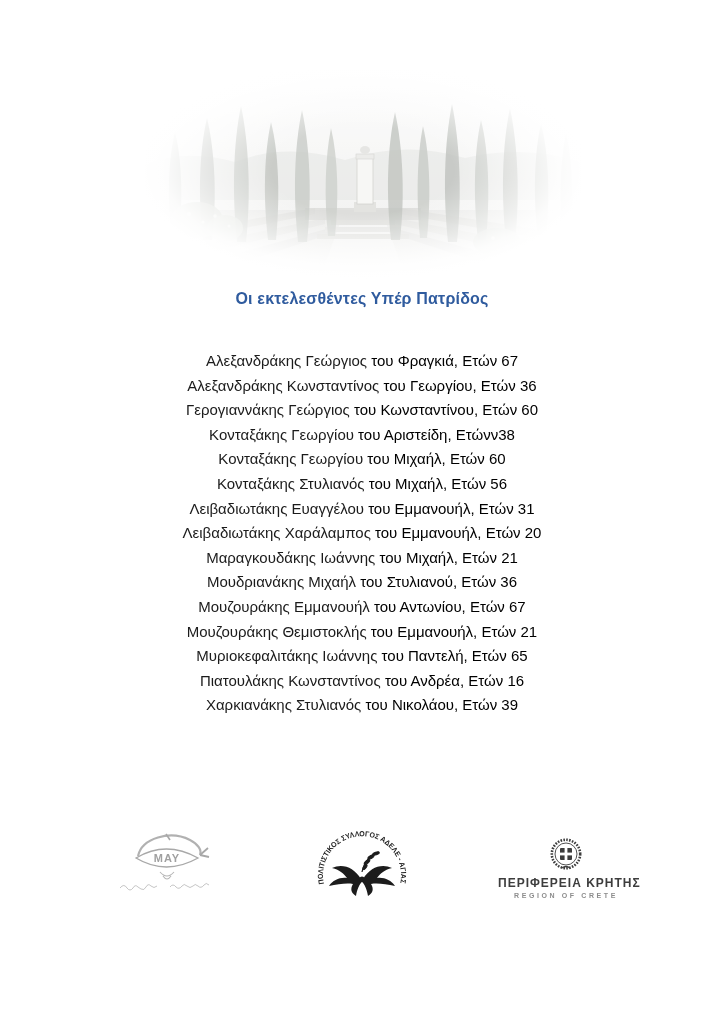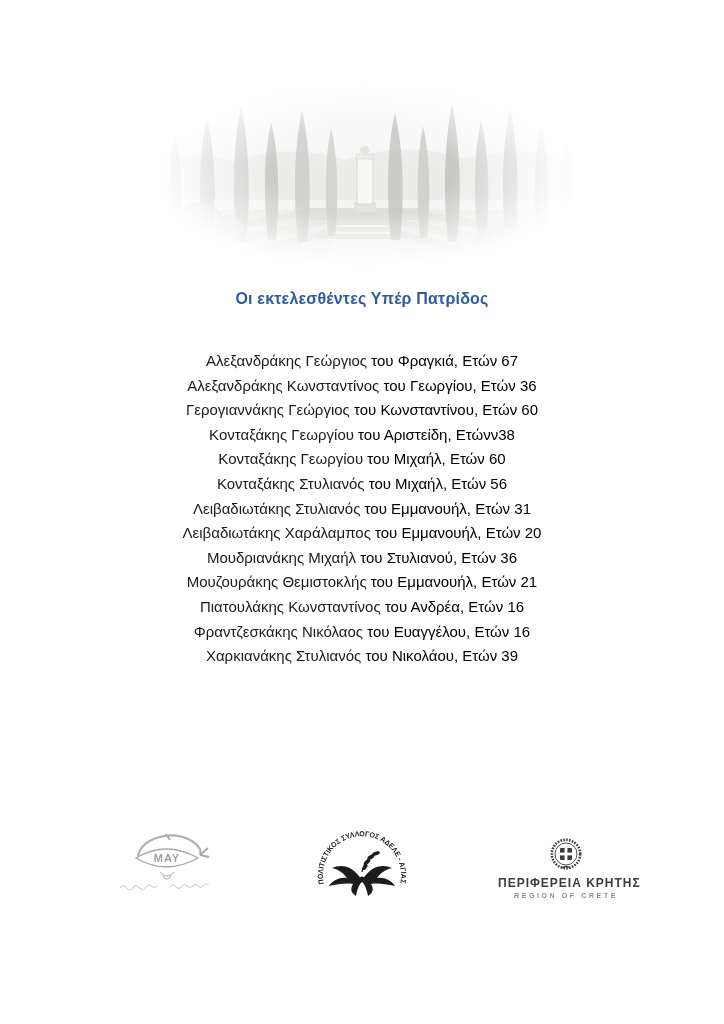--- a/index.html
+++ b/index.html
@@ -121,26 +121,28 @@
 
 <div class="title">Οι εκτελεσθέντες Υπέρ Πατρίδος</div>
 
 <div class="list">
     <div class="row"><span class="pname">Αλεξανδράκης Γεώργιος</span> <span class="pdetails">του Φραγκιά, Ετών 67</span></div>
     <div class="row"><span class="pname">Αλεξανδράκης Κωνσταντίνος</span> <span class="pdetails">του Γεωργίου, Ετών 36</span></div>
     <div class="row"><span class="pname">Γερογιαννάκης Γεώργιος</span> <span class="pdetails">του Κωνσταντίνου, Ετών 60</span></div>
     <div class="row"><span class="pname">Κονταξάκης Γεωργίου</span> <span class="pdetails">του Αριστείδη, Ετώνν38</span></div>
     <div class="row"><span class="pname">Κονταξάκης Γεωργίου</span> <span class="pdetails">του Μιχαήλ, Ετών 60</span></div>
     <div class="row"><span class="pname">Κονταξάκης Στυλιανός</span> <span class="pdetails">του Μιχαήλ, Ετών 56</span></div>
-    <div class="row"><span class="pname">Λειβαδιωτάκης Στυλιανός</span> <span class="pdetails">του Εμμανουήλ, Ετών 31</span></div>
+    <div class="row"><span class="pname">Λειβαδιωτάκης Ευαγγέλου</span> <span class="pdetails">του Εμμανουήλ, Ετών 31</span></div>
     <div class="row"><span class="pname">Λειβαδιωτάκης Χαράλαμπος</span> <span class="pdetails">του Εμμανουήλ, Ετών 20</span></div>
+    <div class="row"><span class="pname">Μαραγκουδάκης Ιωάννης</span> <span class="pdetails">του Μιχαήλ, Ετών 21</span></div>
     <div class="row"><span class="pname">Μουδριανάκης Μιχαήλ</span> <span class="pdetails">του Στυλιανού, Ετών 36</span></div>
+    <div class="row"><span class="pname">Μουζουράκης Εμμανουήλ</span> <span class="pdetails">του Αντωνίου, Ετών 67</span></div>
     <div class="row"><span class="pname">Μουζουράκης Θεμιστοκλής</span> <span class="pdetails">του Εμμανουήλ, Ετών 21</span></div>
+    <div class="row"><span class="pname">Μυριοκεφαλιτάκης Ιωάννης</span> <span class="pdetails">του Παντελή, Ετών 65</span></div>
     <div class="row"><span class="pname">Πιατουλάκης Κωνσταντίνος</span> <span class="pdetails">του Ανδρέα, Ετών 16</span></div>
-    <div class="row"><span class="pname">Φραντζεσκάκης Νικόλαος</span> <span class="pdetails">του Ευαγγέλου, Ετών 16</span></div>
     <div class="row"><span class="pname">Χαρκιανάκης Στυλιανός</span> <span class="pdetails">του Νικολάου, Ετών 39</span></div>
   </div>
 
 <div class="logo-left">
   <svg width="118" height="66" viewBox="0 0 118 66">
     <g stroke="#a8a8a8" fill="none" stroke-width="1.4">
 
       <path d="M28 30 Q58 12 90 30 Q58 48 28 30 Z"></path>
 
       <path d="M30 28 C34 10 62 2 82 12 C90 16 94 22 92 27" stroke-width="2.2" opacity="0.9"></path>

